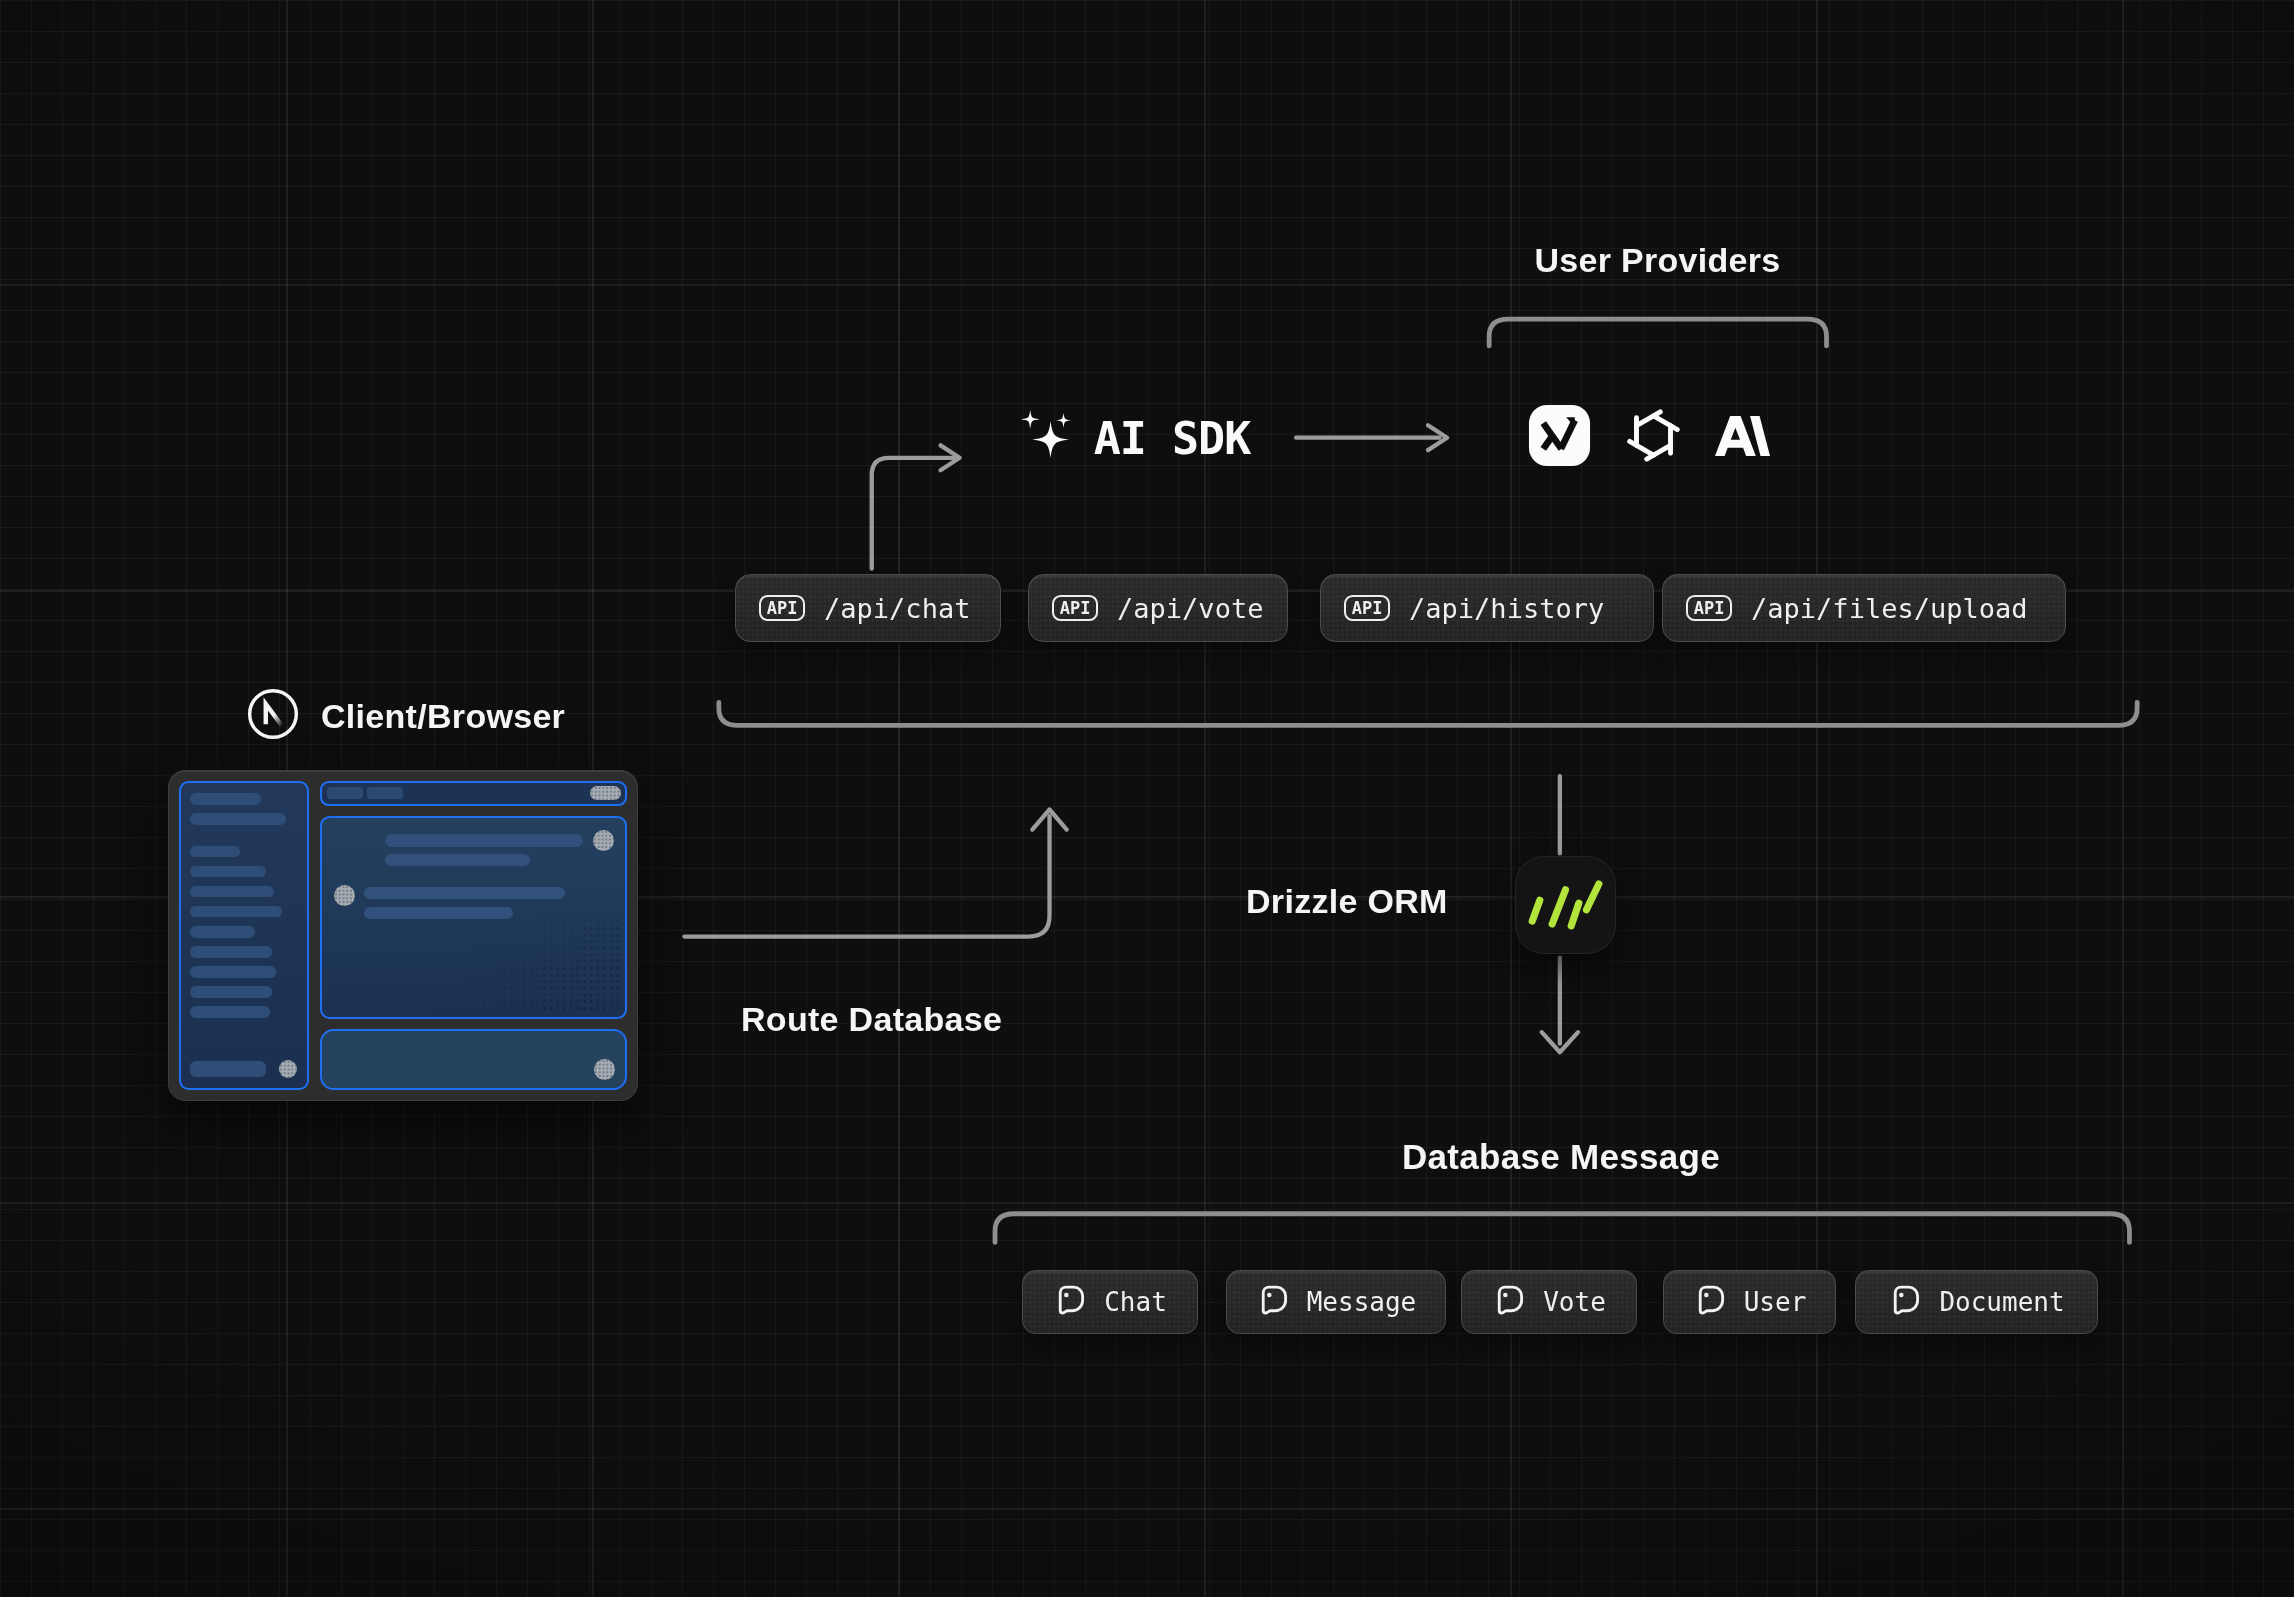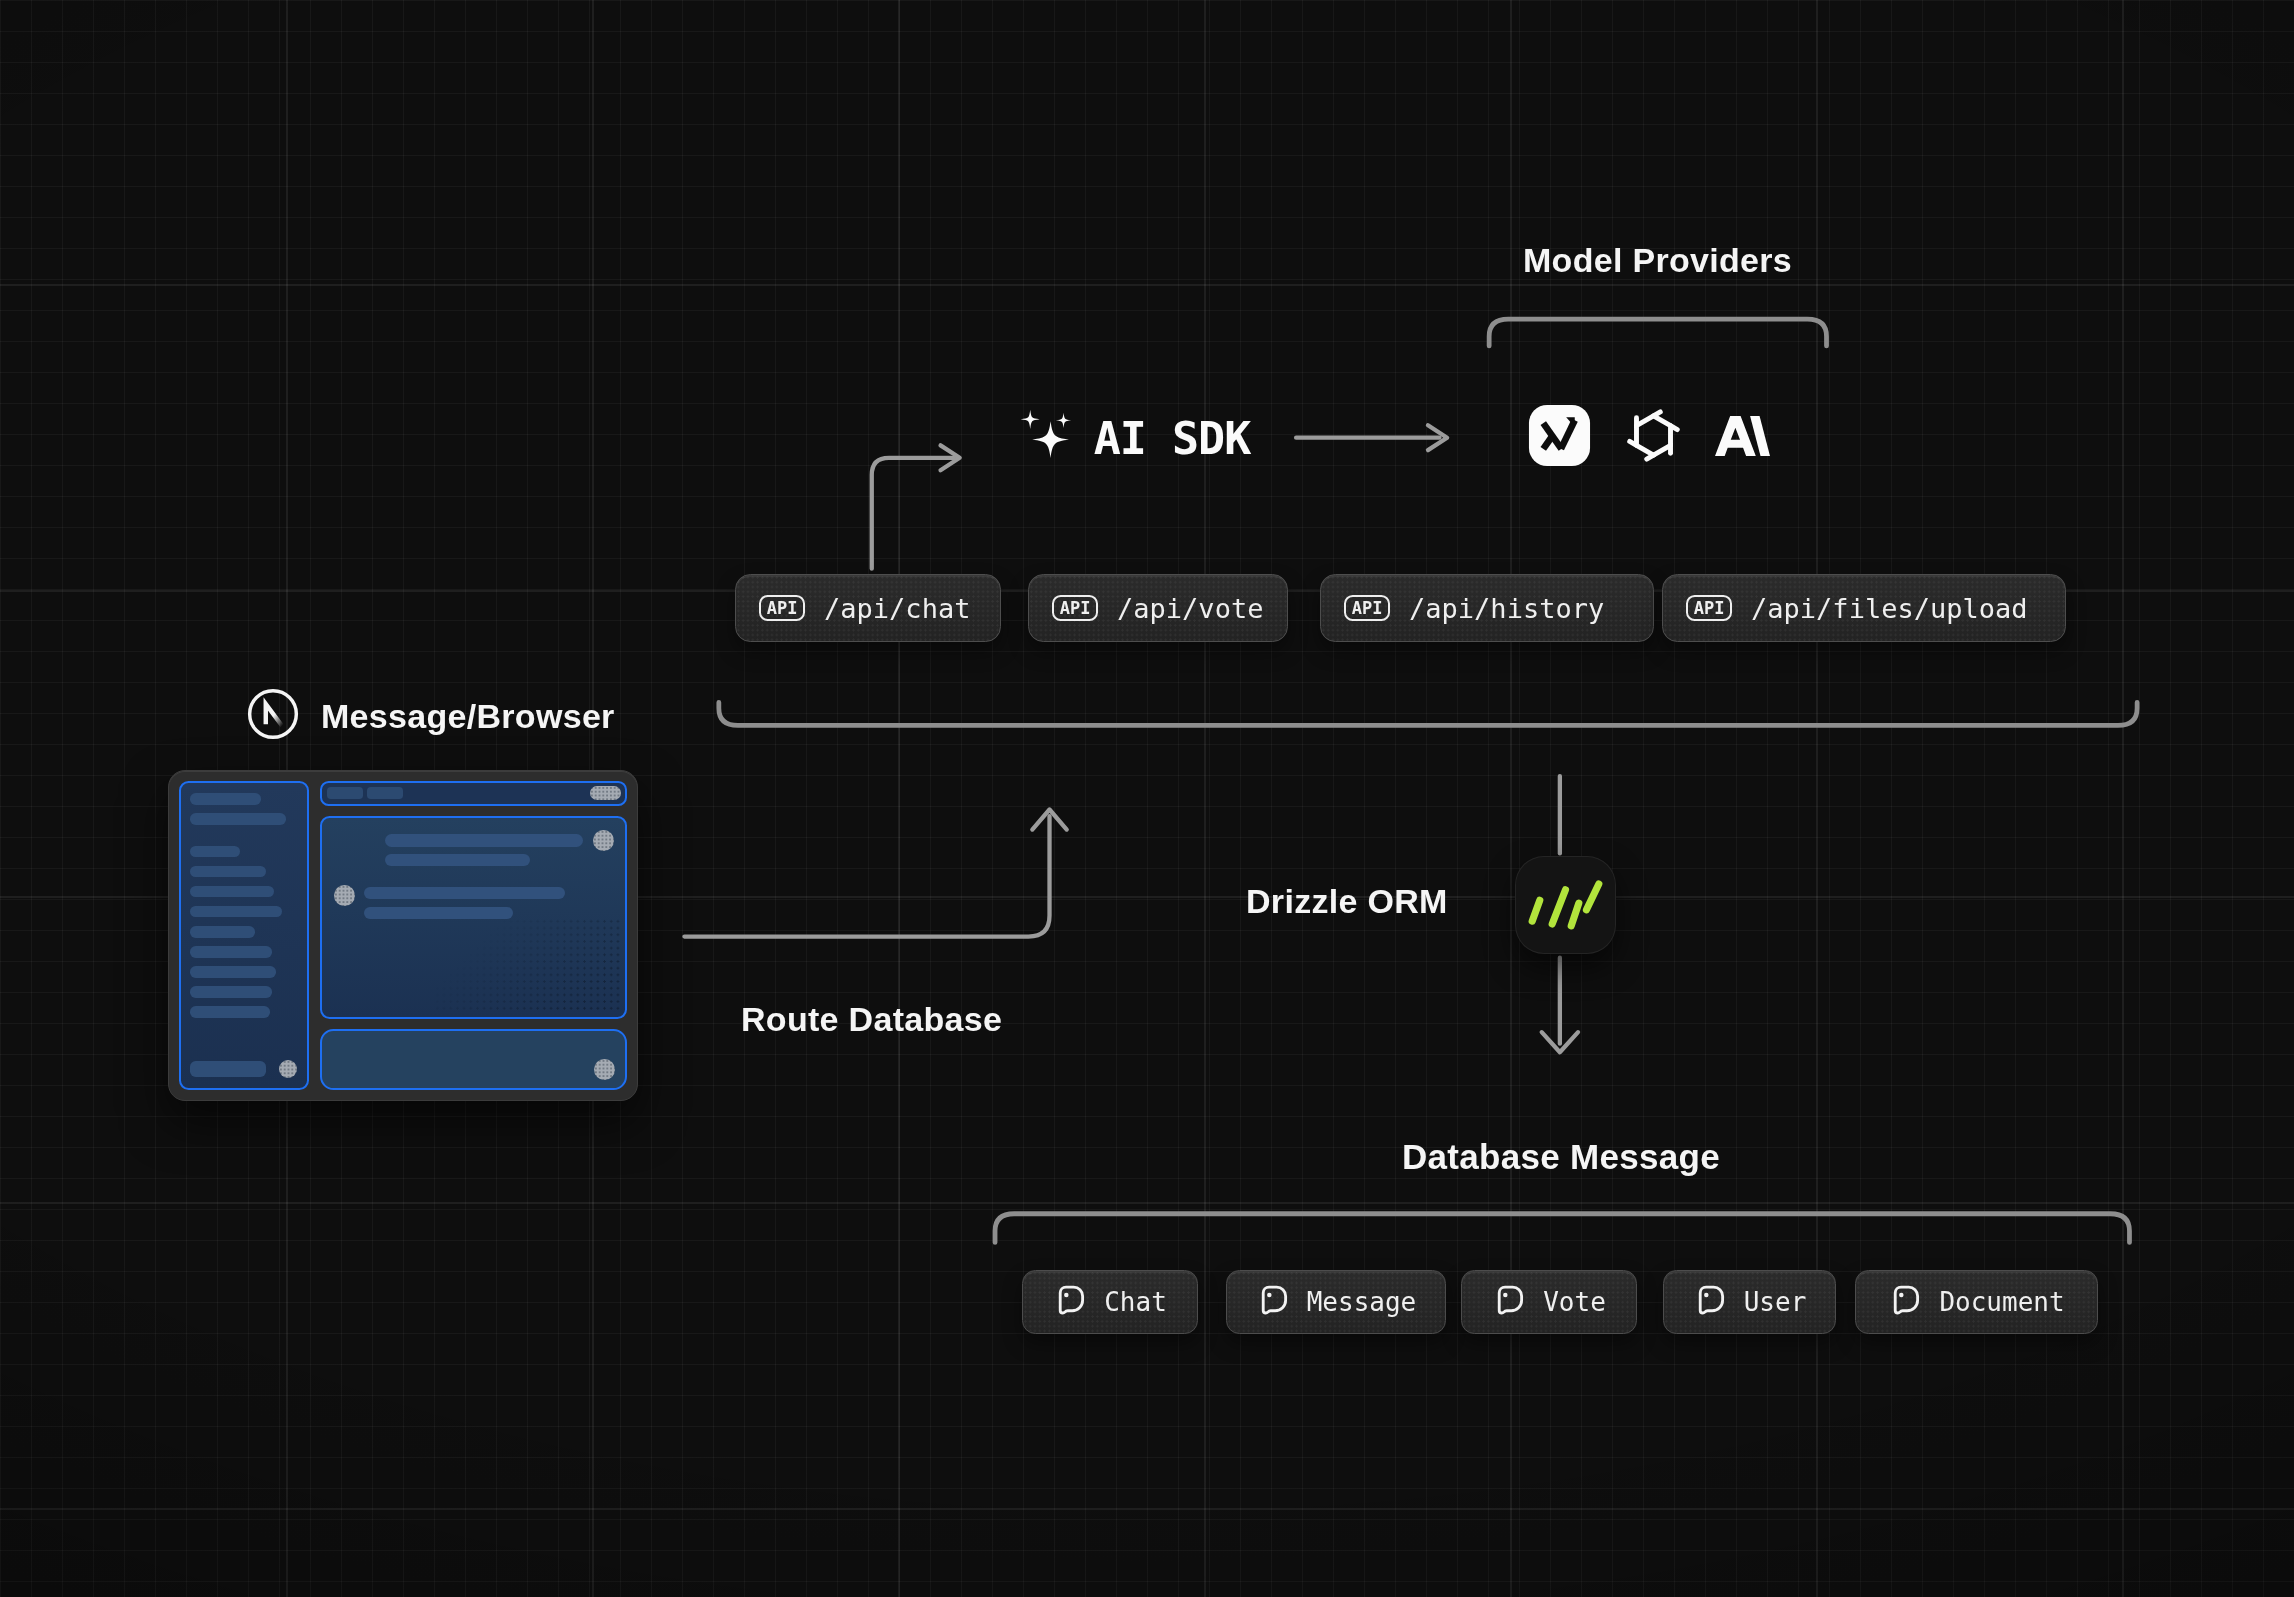--- a/index.html
+++ b/index.html
@@ -110,21 +110,21 @@
       <path d="M1632,1002 V1092"></path>
       <path d="M1613,1080 L1632,1101 L1651,1080"></path>
     </g>
     <g fill="none" stroke="#8e8e8e" stroke-width="5" stroke-linecap="round" stroke-linejoin="round">
       <path d="M1558,362 V352 Q1558,334 1578,334 H1891 Q1911,334 1911,352 V362"></path>
       <path d="M752,735 V741 Q752,759 772,759 H2216 Q2236,759 2236,741 V735"></path>
       <path d="M1041,1300 V1288 Q1041,1270 1061,1270 H2208 Q2228,1270 2228,1288 V1300"></path>
     </g>
   </svg>
 
-  <div class="el label center" style="left:1476px;top:241px;width:363px;">Model Providers</div>
+  <div class="el label center" style="left:1476px;top:241px;width:363px;">User Providers</div>
 
   <div class="el icon-row" style="left:1528px;top:405px;">
     <span>
       <svg width="63" height="63" viewBox="0 0 66 66">
         <rect x="1" y="1" width="64" height="64" rx="19" fill="#fbfbfb"></rect>
         <g stroke="#0d0d0d" stroke-width="7" stroke-linecap="butt">
           <path d="M16 20 L35 47"></path>
           <path d="M16 47 L25.5 33.5"></path>
           <path d="M49 17 L34.5 47"></path>
         </g>
@@ -193,21 +193,21 @@
           <linearGradient id="nxb" x1="0" y1="0" x2="0" y2="1">
             <stop offset="40%" stop-color="#f5f5f5"></stop>
             <stop offset="100%" stop-color="#f5f5f5" stop-opacity="0"></stop>
           </linearGradient>
         </defs>
         <circle cx="28" cy="28" r="24.2" fill="none" stroke="#f5f5f5" stroke-width="3.6"></circle>
         <path d="M20.5 38.5 V17.5 L37.5 40.5" fill="none" stroke="url(#nxa)" stroke-width="4.6"></path>
         <path d="M36 17.5 V31.5" fill="none" stroke="url(#nxb)" stroke-width="4.6"></path>
       </svg>
     </span>
-    <span class="label">Message/Browser</span>
+    <span class="label">Client/Browser</span>
   </div>
 
   <div class="mockup">
     <div class="mock-panel mock-sidebar">
       <div class="sk" style="width:71px;"></div>
       <div class="sk" style="width:96px;margin-bottom:21px;"></div>
       <div class="sk" style="width:50px;"></div>
       <div class="sk" style="width:76px;"></div>
       <div class="sk" style="width:84px;"></div>
       <div class="sk" style="width:92px;"></div>

